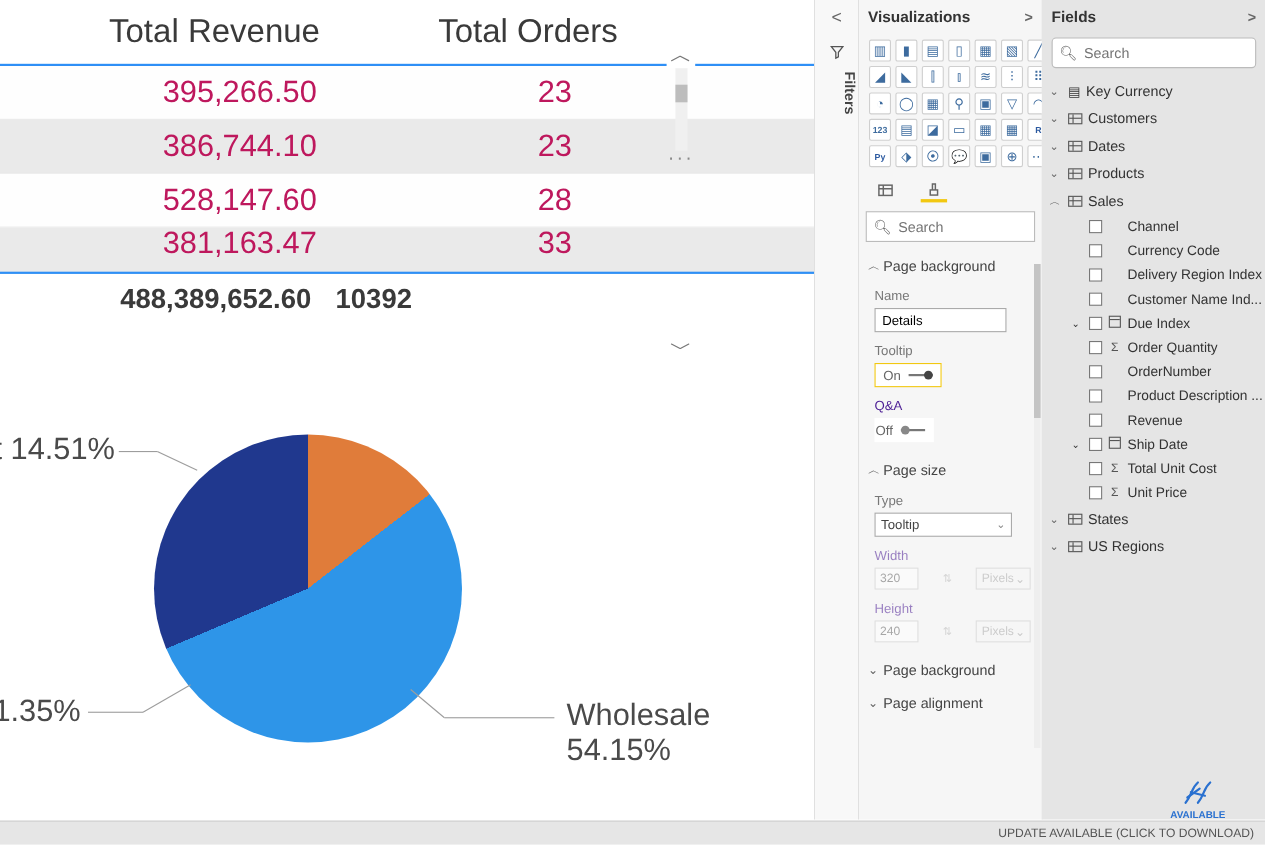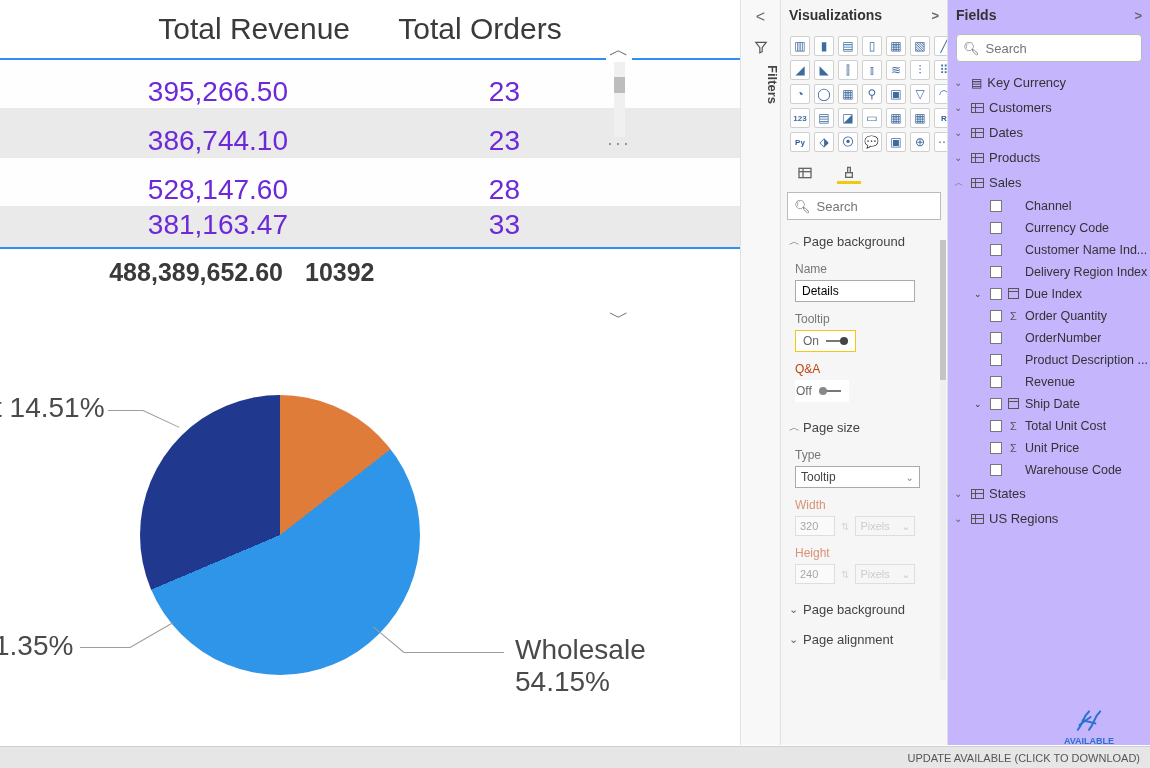--- a/index.html
+++ b/index.html
@@ -1,24 +1,24 @@
 <!DOCTYPE html>
 <html><head>
 <meta charset="utf-8">
 <style>
   * { box-sizing: border-box; margin: 0; padding: 0; font-family: "Segoe UI", Arial, sans-serif; }
   body { width: 1150px; height: 768px; overflow: hidden; background: #fff; position: relative; }
   .canvas { position: absolute; left: 0; top: 0; width: 741px; height: 745px; border-right: 1px solid #e0e0e0; overflow: hidden; }
   .table-area { padding: 0 0 0 0; }
   .table-header { display: flex; padding: 12px 0 12px 0; }
   .th { font-size: 30px; color: #3a3a3a; font-weight: 400; }
-  .th-rev { width: 310px; text-align: right; margin-left: 40px; }
+  .th-rev { width: 310px; text-align: center; margin-left: 40px; }
   .th-ord { width: 260px; text-align: center; margin-left: 0px;}
   .t-body { border-top: 2px solid #2e8ff6; }
-  .tr { display: flex; align-items: flex-end; height: 49px; font-size: 28px; color: #6d28d9; border-bottom: 1px solid #e9e9e9;}
+  .tr { display: flex; align-items: center; height: 49px; font-size: 28px; color: #be185d; border-bottom: 1px solid #e9e9e9;}
   .tr:nth-child(odd) { background: #fefefe; }
   .tr:nth-child(even) { background: #eaeaea; }
   .td-rev { width: 310px; text-align: right; padding-right: 22px; }
   .td-ord { width: 230px; text-align: right; padding-right: 20px;}
   .tr-last { height: 42px; overflow:hidden; border-bottom: 2px solid #2e8ff6;  }
   .tr-last .td-rev, .tr-last .td-ord { position:relative; top:-6px; }
   .t-total { display: flex; align-items: center; height: 46px; font-size: 25px; font-weight: 700; color: #3a3a3a; }
   .tt-rev { width: 310px; text-align: right; padding-right: 22px;  margin-left: -5px;}
   .tt-ord { width: 248px; text-align: left; padding-right: 20px;}
 
@@ -61,32 +61,32 @@
   .section-body { padding: 6px 10px 10px 14px; font-size:12px; color:#666; }
   .lbl { font-size:12px; color:#777; margin-bottom:4px; }
   .inp { width:120px; height:22px; border:1px solid #aaa; background:#fff; padding:0 6px; font-size:12px; margin-bottom:10px;}
   .toggle { display:inline-flex; align-items:center; gap:7px; border:1px solid #f2c811; padding:3px 7px; font-size:12px; background:#fff;}
   .toggle.noborder { border:1px solid transparent; padding-left:0; }
   .sw { width:22px; height:10px; position:relative; }
   .sw-track { position:absolute; top:4px; left:0; width:22px; height:2px; background:#777;}
   .sw-knob { position:absolute; top:1px; width:8px; height:8px; border-radius:50%; background:#444;}
   .sw.on .sw-knob { right:0; }
   .sw.off .sw-knob { left:0; background:#888;}
-  .mini-lbl { font-size:12px; color:#c2410c; margin:10px 0 4px 0; }
+  .mini-lbl { font-size:12px; color:#4c1d95; margin:10px 0 4px 0; }
   .sel { width:125px; height:22px; border:1px solid #aaa; background:#fff; font-size:12px; padding:0 5px; display:flex; align-items:center; justify-content:space-between; color:#444;}
-  .num-row { display:flex; align-items:center; gap:6px; margin-top:3px; opacity:0.55;}
+  .num-row { display:flex; align-items:center; gap:22px; margin-top:3px; opacity:0.55;}
   .num-inp { width:40px; height:20px; border:1px solid #ccc; background:#fff; font-size:11px; padding:0 4px; color:#666;}
   .unit-sel { width:60px; height:20px; border:1px solid #ccc; font-size:11px; color:#aaa; display:flex; align-items:center; justify-content:space-between; padding:0 4px;}
   .spinner { color:#bbb; font-size:10px;}
 
   .viz-scroll { position:absolute; right:1px; top:240px; width:6px; height:440px; background:#eee;}
   .viz-thumb { position:absolute; top:0; width:6px; height:140px; background:#c4c4c4;}
 
   
-  .fields-pane { position:absolute; left:948px; top:0; width:202px; height:745px; background:#c4b5fd;}
+  .fields-pane { position:absolute; left:948px; top:0; width:202px; height:745px; background:#e5e5e5;}
   .fields-search { margin:4px 8px 8px;}
   .tree { padding: 0 0 0 6px; font-size:13px; color:#333;}
   .tnode { display:flex; align-items:center; height:25px; gap:5px; padding-right:4px;}
   .tnode .chev { width:12px; font-size:10px; color:#666;}
   .tico { display:inline-flex; align-items:center; justify-content:center;}
   .tbl-ico { width:13px; height:10px; border:1px solid #555; position:relative;}
   .tbl-ico::before { content:""; position:absolute; left:0; top:3px; width:100%; height:1px; background:#555;}
   .tbl-ico::after { content:""; position:absolute; left:3px; top:0; width:1px; height:100%; background:#555;}
   .tlabel { flex:1; white-space:nowrap; overflow:hidden; text-overflow:ellipsis; }
   .subtree { padding-left: 20px;}
@@ -373,27 +373,27 @@
         <div class="fld">
           <span style="width: 10px;"></span>
           <span class="cb"></span>
           <span class="sig">&nbsp;</span>
           <span style="overflow: hidden; text-overflow: ellipsis;">Currency Code</span>
         </div>
         <div class="fld">
           <span style="width: 10px;"></span>
           <span class="cb"></span>
           <span class="sig">&nbsp;</span>
+          <span style="overflow: hidden; text-overflow: ellipsis;">Delivery Region Index</span>
+        </div>
+        <div class="fld">
+          <span style="width: 10px;"></span>
+          <span class="cb"></span>
+          <span class="sig">&nbsp;</span>
           <span style="overflow: hidden; text-overflow: ellipsis;">Customer Name Ind...</span>
-        </div>
-        <div class="fld">
-          <span style="width: 10px;"></span>
-          <span class="cb"></span>
-          <span class="sig">&nbsp;</span>
-          <span style="overflow: hidden; text-overflow: ellipsis;">Delivery Region Index</span>
         </div>
         <div class="fld">
           <span class="chev" style="width: 10px; font-size: 9px;">⌄</span>
           <span class="cb"></span>
           <span class="sig"><span class="date-ico"></span></span>
           <span style="overflow: hidden; text-overflow: ellipsis;">Due Index</span>
         </div>
         <div class="fld">
           <span style="width: 10px;"></span>
           <span class="cb"></span>
@@ -428,26 +428,20 @@
           <span style="width: 10px;"></span>
           <span class="cb"></span>
           <span class="sig">Σ</span>
           <span style="overflow: hidden; text-overflow: ellipsis;">Total Unit Cost</span>
         </div>
         <div class="fld">
           <span style="width: 10px;"></span>
           <span class="cb"></span>
           <span class="sig">Σ</span>
           <span style="overflow: hidden; text-overflow: ellipsis;">Unit Price</span>
-        </div>
-        <div class="fld">
-          <span style="width: 10px;"></span>
-          <span class="cb"></span>
-          <span class="sig">&nbsp;</span>
-          <span style="overflow: hidden; text-overflow: ellipsis;">Warehouse Code</span>
         </div>
       </div>
       <div class="tnode">
         <span class="chev">⌄</span>
         <span class="tico">
           <span class="tbl-ico"></span>
         </span>
         <span class="tlabel">States</span>
       </div>
       <div class="tnode">

